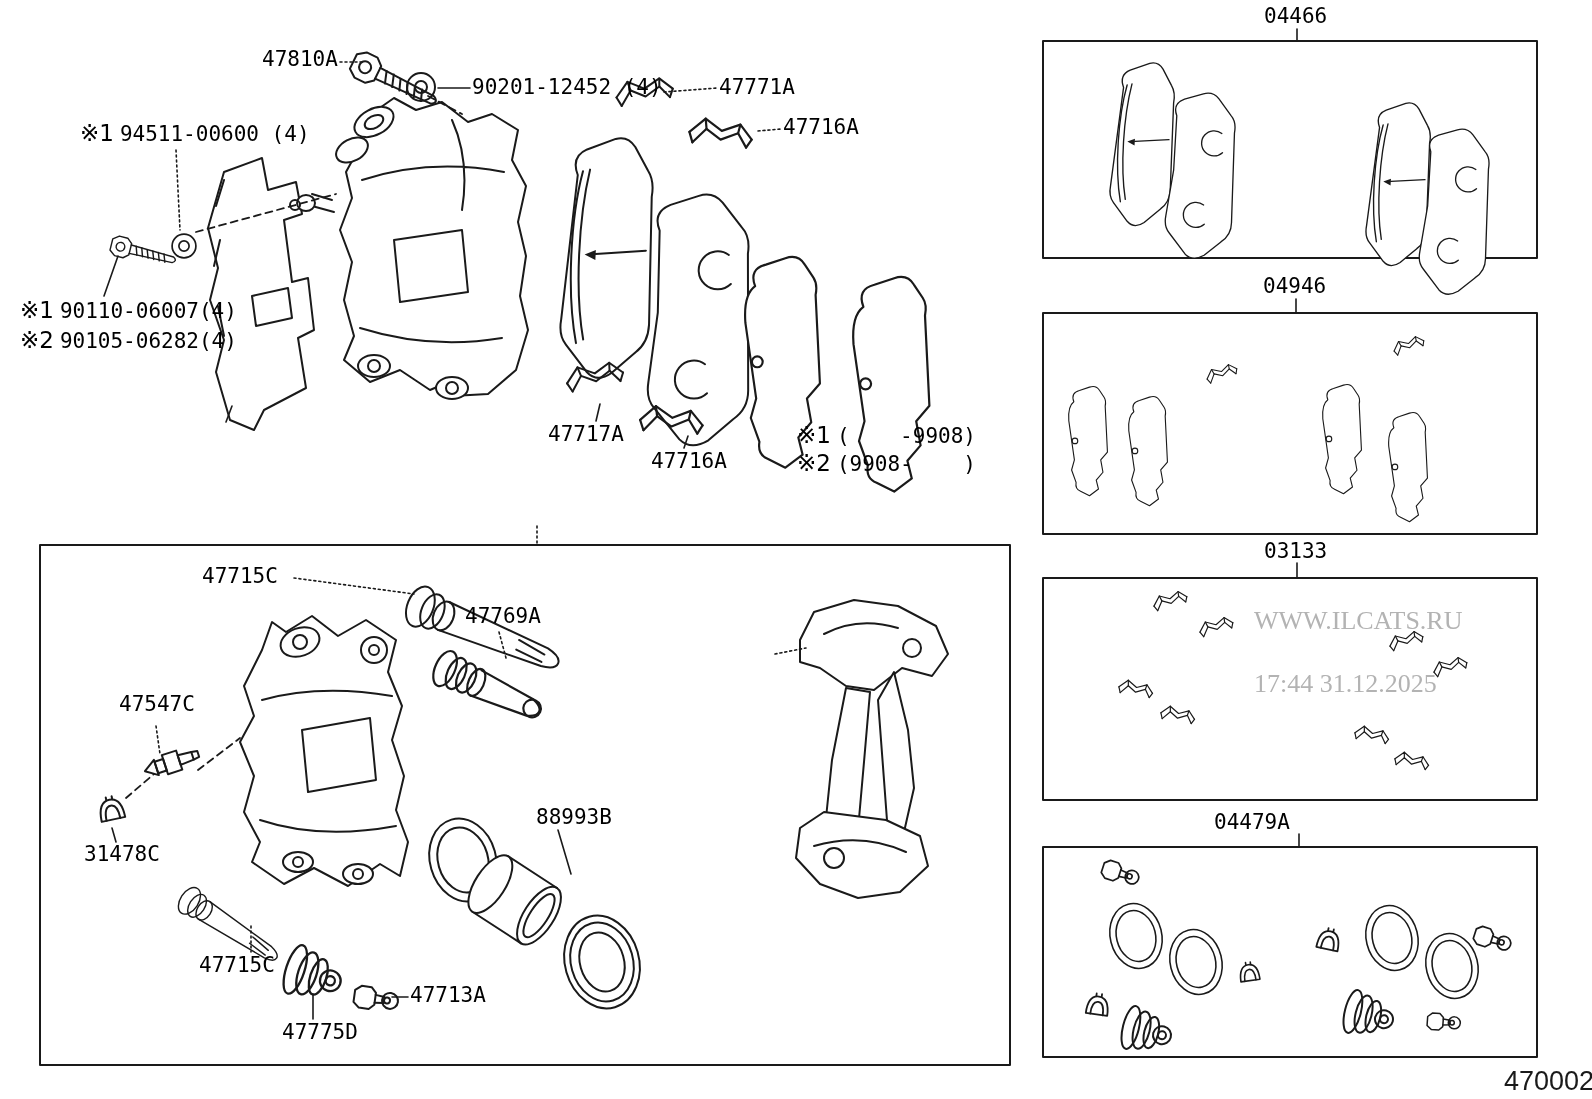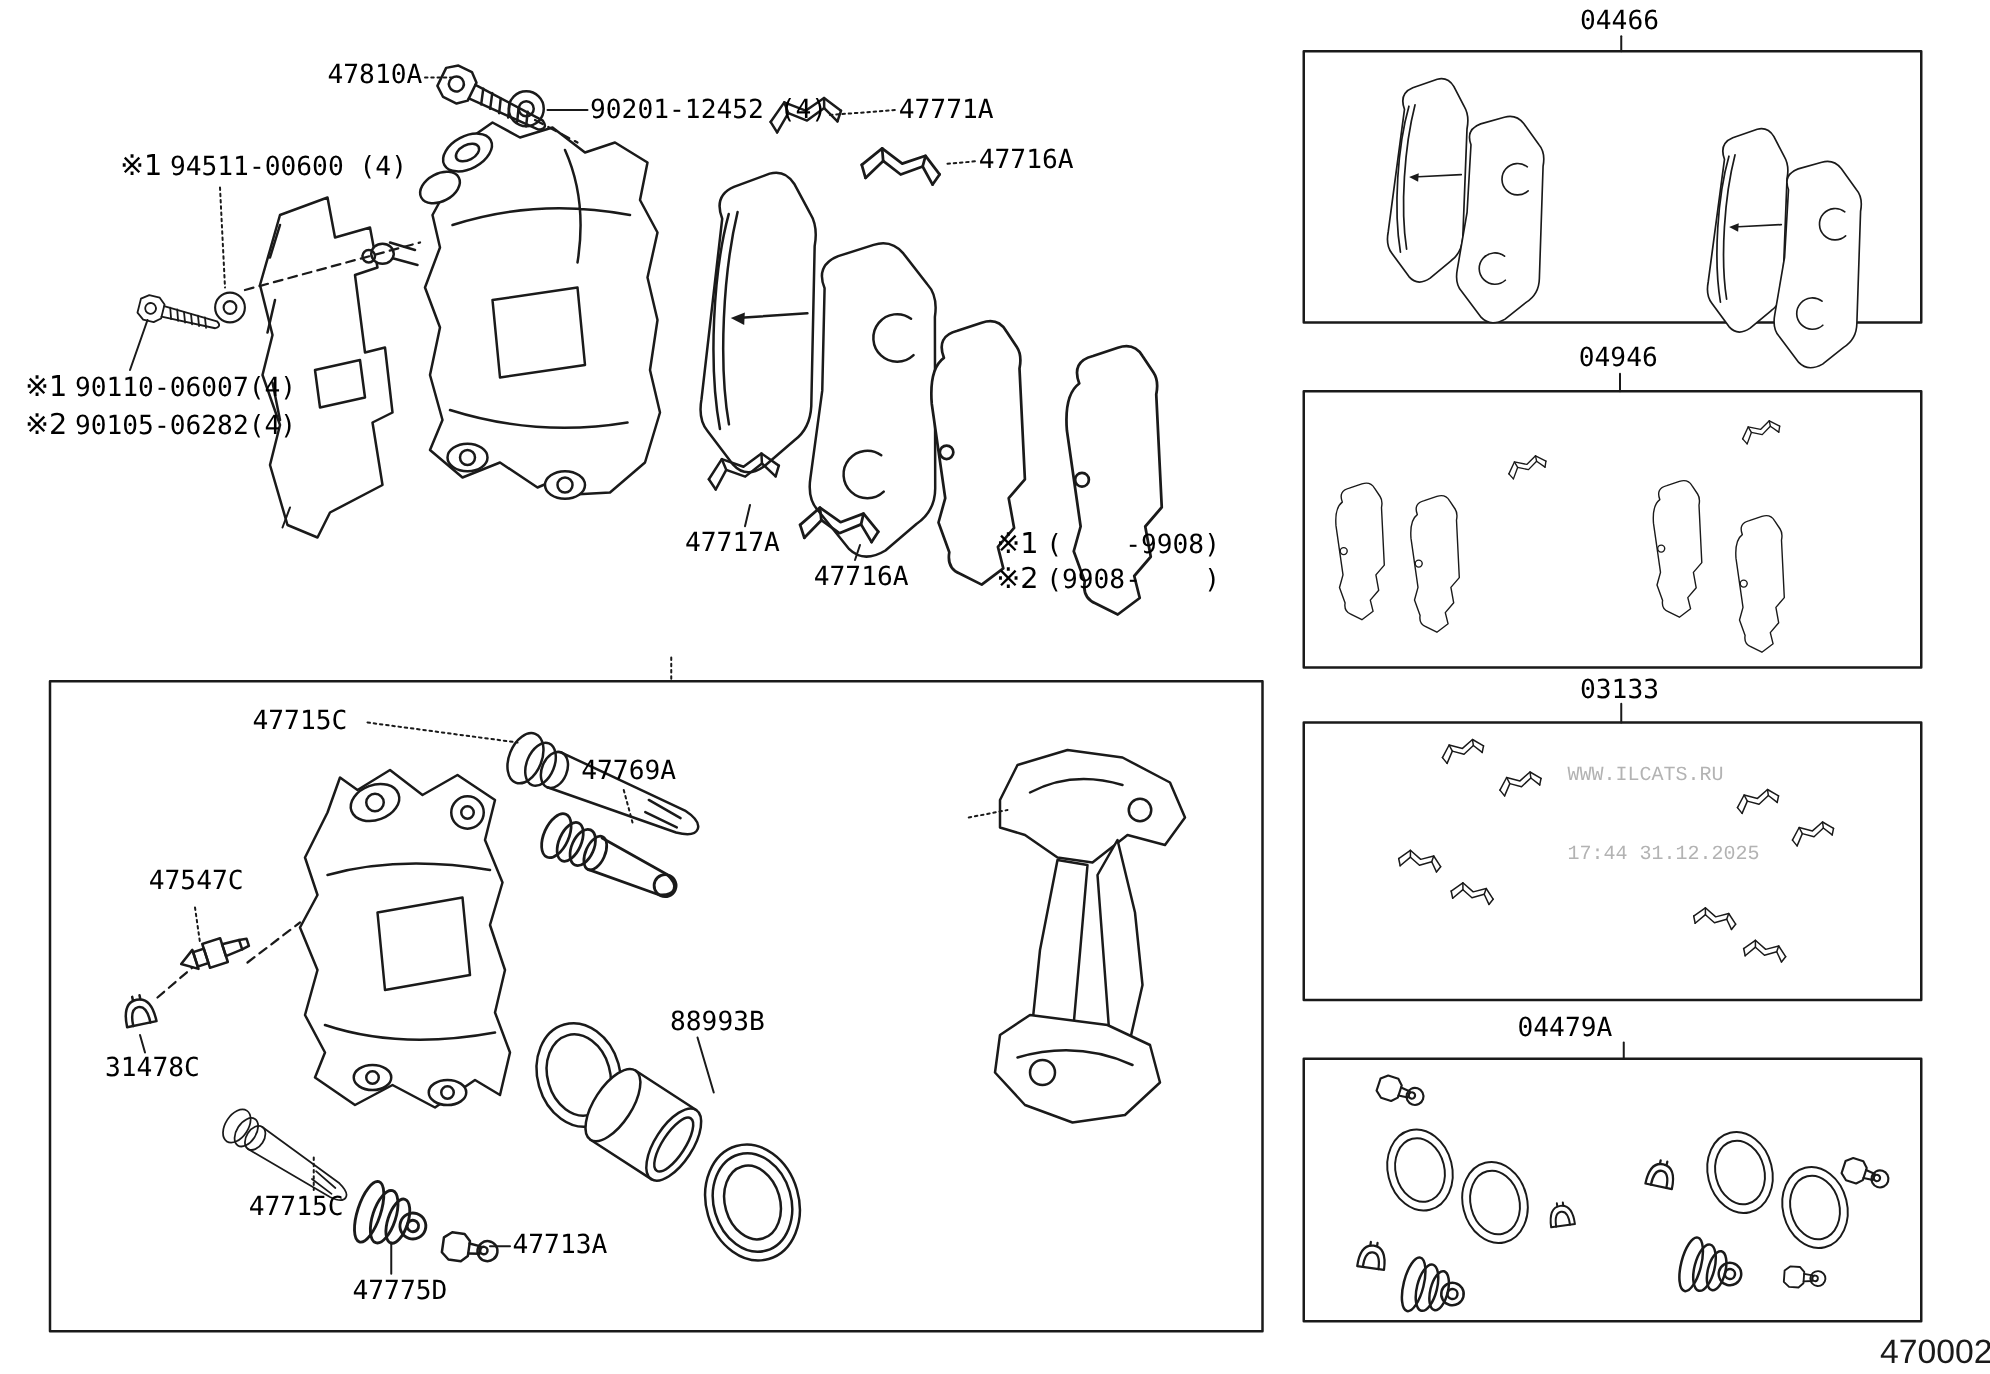--- a/index.html
+++ b/index.html
@@ -2,21 +2,21 @@
 <html><head>
 <meta charset="utf-8">
 <style>
   html,body{margin:0;padding:0;background:#fff;}
   .stage{position:relative;width:1592px;height:1099px;background:#fff;overflow:hidden;
          font-family:"DejaVu Sans Mono", monospace;}
   .lbl{position:absolute;font-weight:normal;font-size:21px;line-height:23px;color:#000;
        white-space:pre;letter-spacing:0;}
   .lbl .pfx{font-family:"DejaVu Sans", sans-serif;font-size:23px;margin-right:6px;}
   .lbl.two span{display:block;}
-  .wm{position:absolute;font-family:Liberation Mono, monospace;font-size:16px;
+  .wm{position:absolute;font-family:Liberation Serif, serif;font-size:26px;
       line-height:21px;color:#b3b3b3;font-weight:normal;white-space:pre;}
   .code{position:absolute;font-family:"Liberation Sans", sans-serif;font-size:27px;color:#1a1a1a;}
   svg.art{position:absolute;left:0;top:0;}
 </style>
 </head>
 <body>
 
 <div class="stage">
 
 <svg class="art" width="1592" height="1099" viewBox="0 0 1592 1099" stroke="#1a1a1a" stroke-width="2" fill="none" stroke-linecap="round" stroke-linejoin="round">
@@ -296,21 +296,21 @@
     <path d="M198,770 L240,738"></path>
     <path d="M126,798 L154,774"></path>
   </g>
 </svg>
 
 <div class="lbl" style="left:262px;top:48px">47810A</div>
 <div class="lbl" style="left:472px;top:76px">90201-12452 (4)</div>
 <div class="lbl" style="left:719px;top:76px">47771A</div>
 <div class="lbl" style="left:783px;top:116px">47716A</div>
 
-<div class="lbl" style="left:96px;top:122px"><span class="pfx">※1</span><span>94511-00600 (4)</span></div>
+<div class="lbl" style="left:80px;top:122px"><span class="pfx">※1</span><span>94511-00600 (4)</span></div>
 <div class="lbl" style="left:20px;top:299px"><span class="pfx">※1</span><span>90110-06007(4)</span></div>
 <div class="lbl" style="left:20px;top:329px"><span class="pfx">※2</span><span>90105-06282(4)</span></div>
 
 
 <div class="lbl" style="left:548px;top:423px">47717A</div>
 <div class="lbl" style="left:651px;top:450px">47716A</div>
 
 <div class="lbl" style="left:797px;top:424px"><span class="pfx">※1</span><span>(    -9908)</span></div>
 <div class="lbl" style="left:797px;top:452px"><span class="pfx">※2</span><span>(9908-    )</span></div>
 

